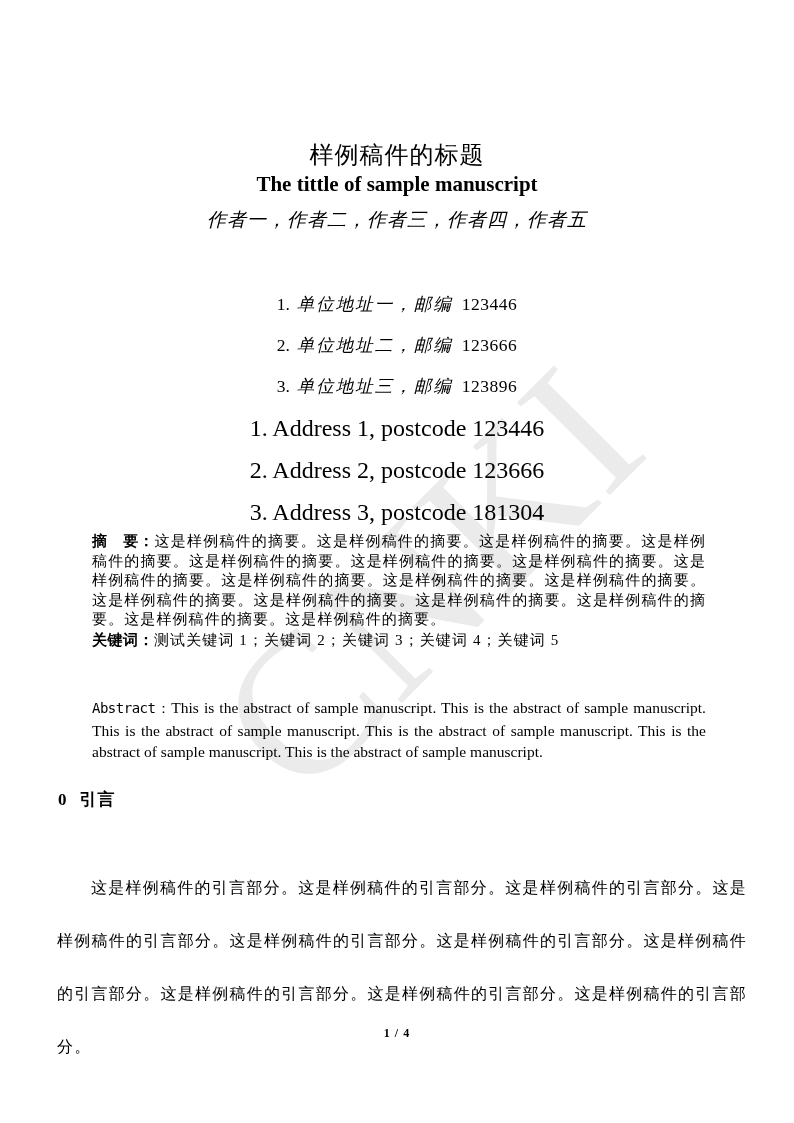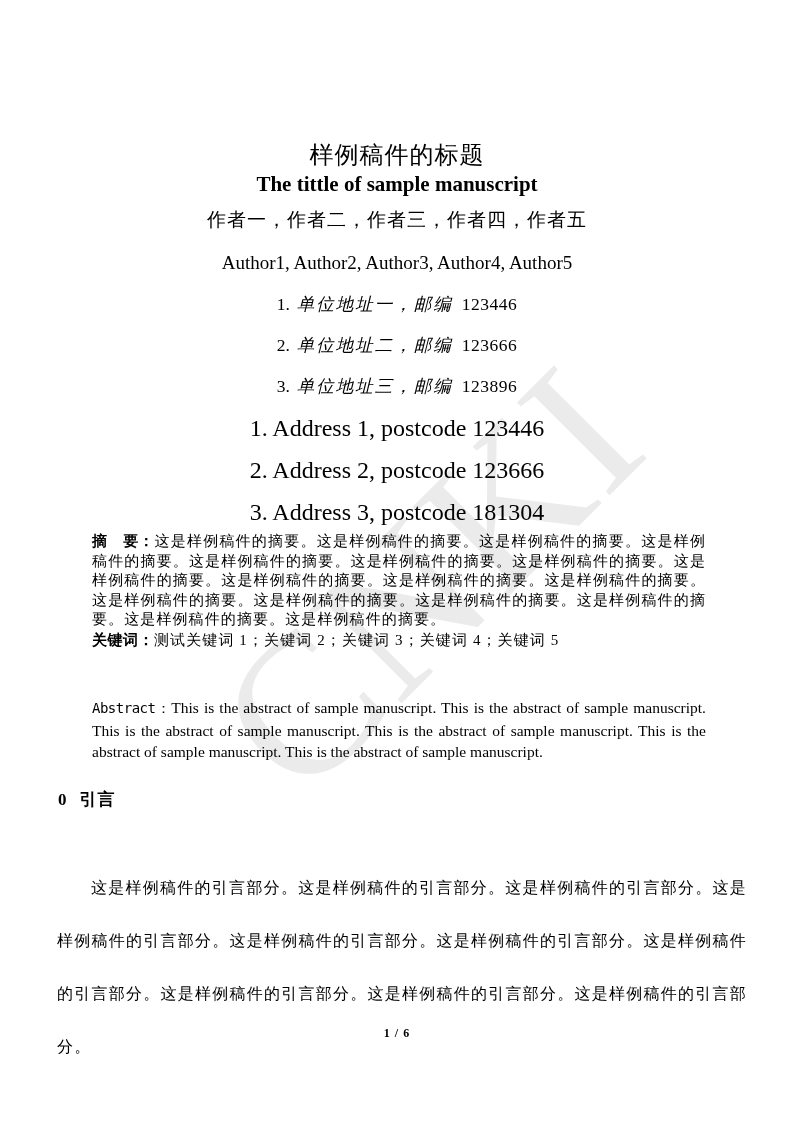--- a/index.html
+++ b/index.html
@@ -38,20 +38,21 @@
   }
   .title-en{
     top:172px;
     font-family:"Liberation Serif", serif;
     font-weight:bold;
     font-size:21px;
   }
   .authors-cn{
     top:207px;
     font-family:"Liberation Serif", serif;
+    font-style:italic;
     font-size:19px;
     letter-spacing:1px;
   }
   .authors-en{
     top:252px;
     font-size:19px;
   }
   .affil-cn{font-size:17.5px;}
   .affil-cn .cjk{font-style:italic;letter-spacing:2px;}
   .affil-cn .num{font-style:normal;margin-right:7px;}
@@ -125,21 +126,20 @@
   <div class="watermark">CNKI</div>
 
   <div class="layer">
 
     <div class="centered title-cn">样例稿件的标题</div>
 
     <div class="centered title-en">The tittle of sample manuscript</div>
 
     <div class="centered authors-cn">作者一，作者二，作者三，作者四，作者五</div>
 
-    <div class="centered authors-en">Author1, Author2, Author3, Author4, Author5</div>
 
     <div class="centered affil-cn affil-cn-1">
       <span class="num">1.</span><span class="cjk">单位地址一，邮编</span><span class="code">123446</span>
     </div>
     <div class="centered affil-cn affil-cn-2">
       <span class="num">2.</span><span class="cjk">单位地址二，邮编</span><span class="code">123666</span>
     </div>
     <div class="centered affil-cn affil-cn-3">
       <span class="num">3.</span><span class="cjk">单位地址三，邮编</span><span class="code">123896</span>
     </div>
@@ -156,16 +156,16 @@
     <div class="abstract-en">
       <p><span class="label-mono">Abstract：</span><span>This is the abstract of sample manuscript. This is the abstract of sample manuscript. This is the abstract of sample manuscript. This is the abstract of sample manuscript. This is the abstract of sample manuscript. This is the abstract of sample manuscript.</span></p>
     </div>
 
     <div class="section-heading">
       <span class="sec-num">0</span><span class="sec-title">引言</span>
     </div>
 
     <div class="intro">这是样例稿件的引言部分。这是样例稿件的引言部分。这是样例稿件的引言部分。这是样例稿件的引言部分。这是样例稿件的引言部分。这是样例稿件的引言部分。这是样例稿件的引言部分。这是样例稿件的引言部分。这是样例稿件的引言部分。这是样例稿件的引言部分。</div>
 
-    <div class="centered footer">1 / 6</div>
+    <div class="centered footer">1 / 4</div>
 
   </div>
 </div>
 
 </body></html>

